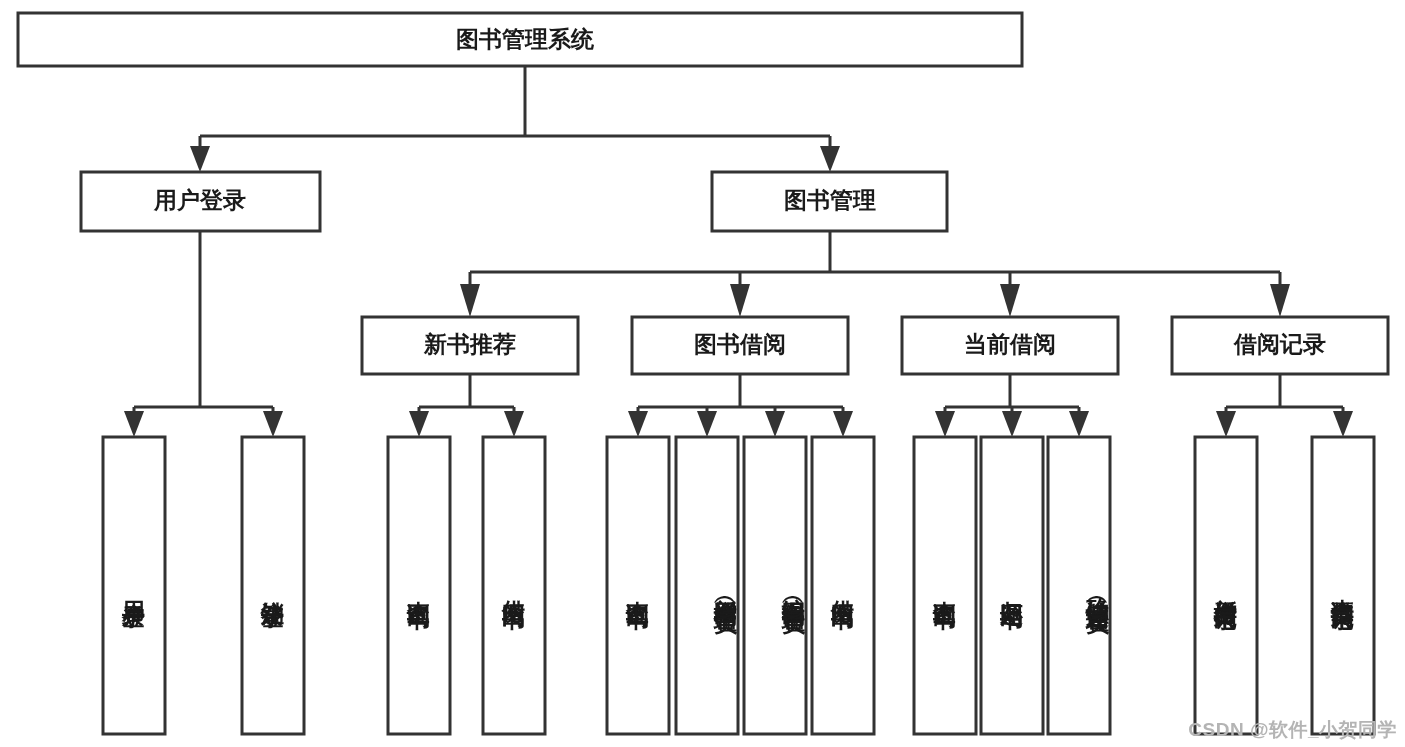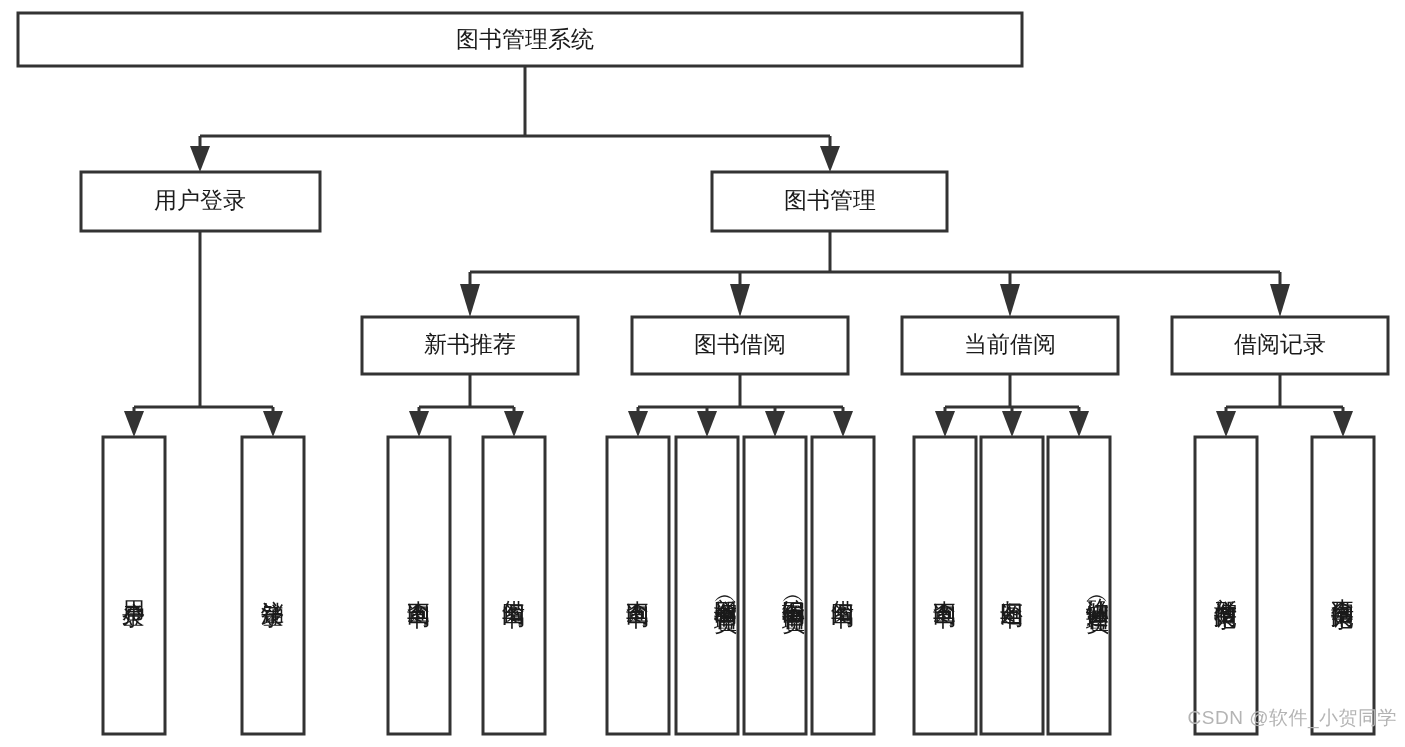--- a/index.html
+++ b/index.html
@@ -12,20 +12,21 @@
     height: 747px;
     font-family: "Liberation Sans", "DejaVu Sans", sans-serif;
     overflow: hidden;
     position: relative;
   }
   #diagram-root {
     position: relative;
     width: 1405px;
     height: 747px;
     background: #ffffff;
+    font-weight: bold;
   }
   svg.flow {
     position: absolute;
     left: 0;
     top: 0;
     width: 1405px;
     height: 747px;
   }
   .node-rect {
     fill: #ffffff;
@@ -62,21 +63,21 @@
     display: flex;
     align-items: center;
     justify-content: center;
     text-align: center;
     white-space: nowrap;
     pointer-events: none;
   }
   .watermark {
     position: absolute;
     right: 8px;
-    bottom: 16px;
+    bottom: 4px;
     font-family: "Liberation Sans", "DejaVu Sans", sans-serif;
     font-size: 19px;
     color: #b4b4b4;
     white-space: nowrap;
     letter-spacing: 0.5px;
     text-align: center;
   }
 </style>
 </head>
 <body>

